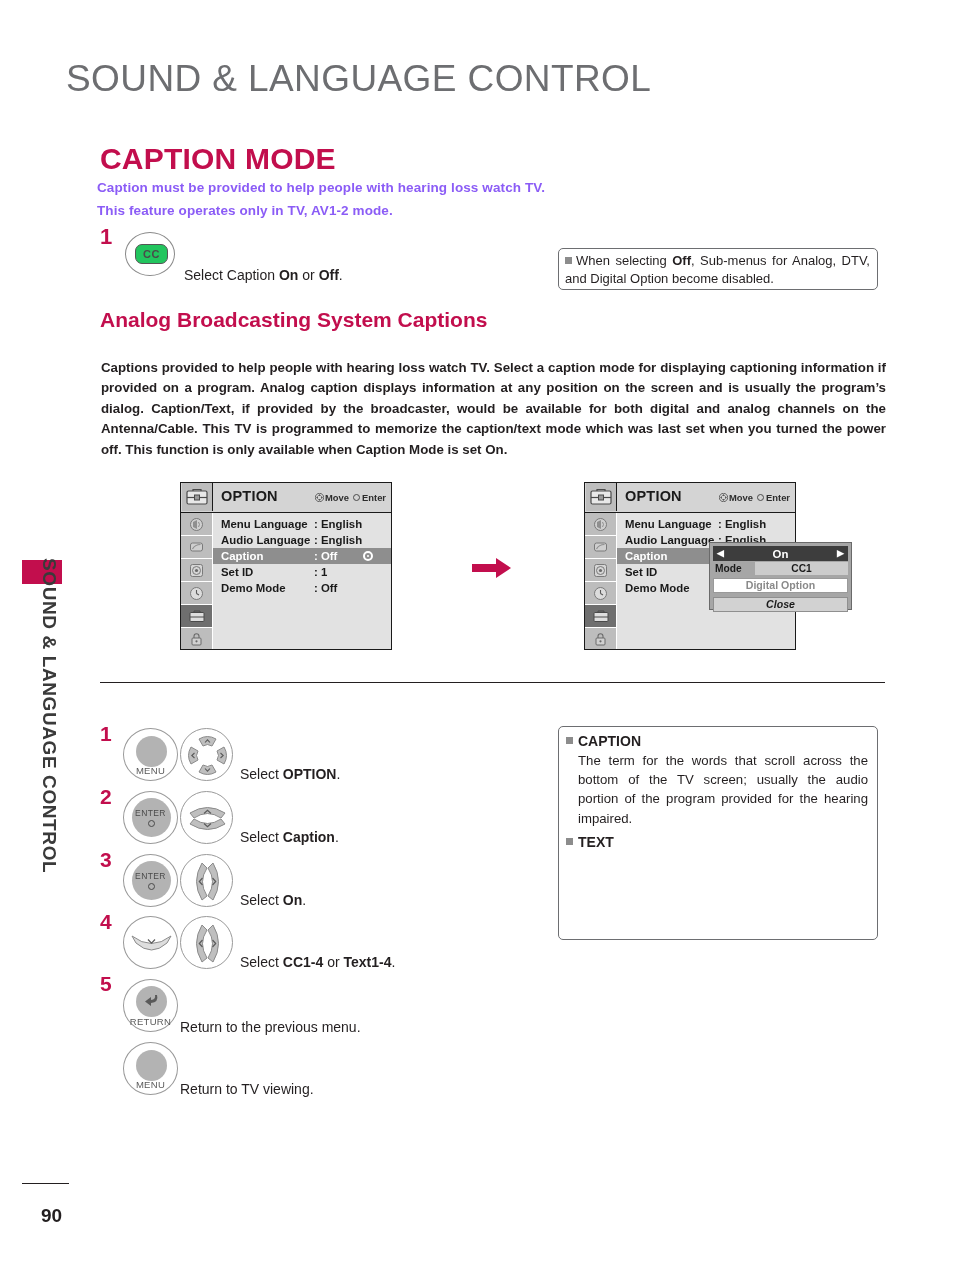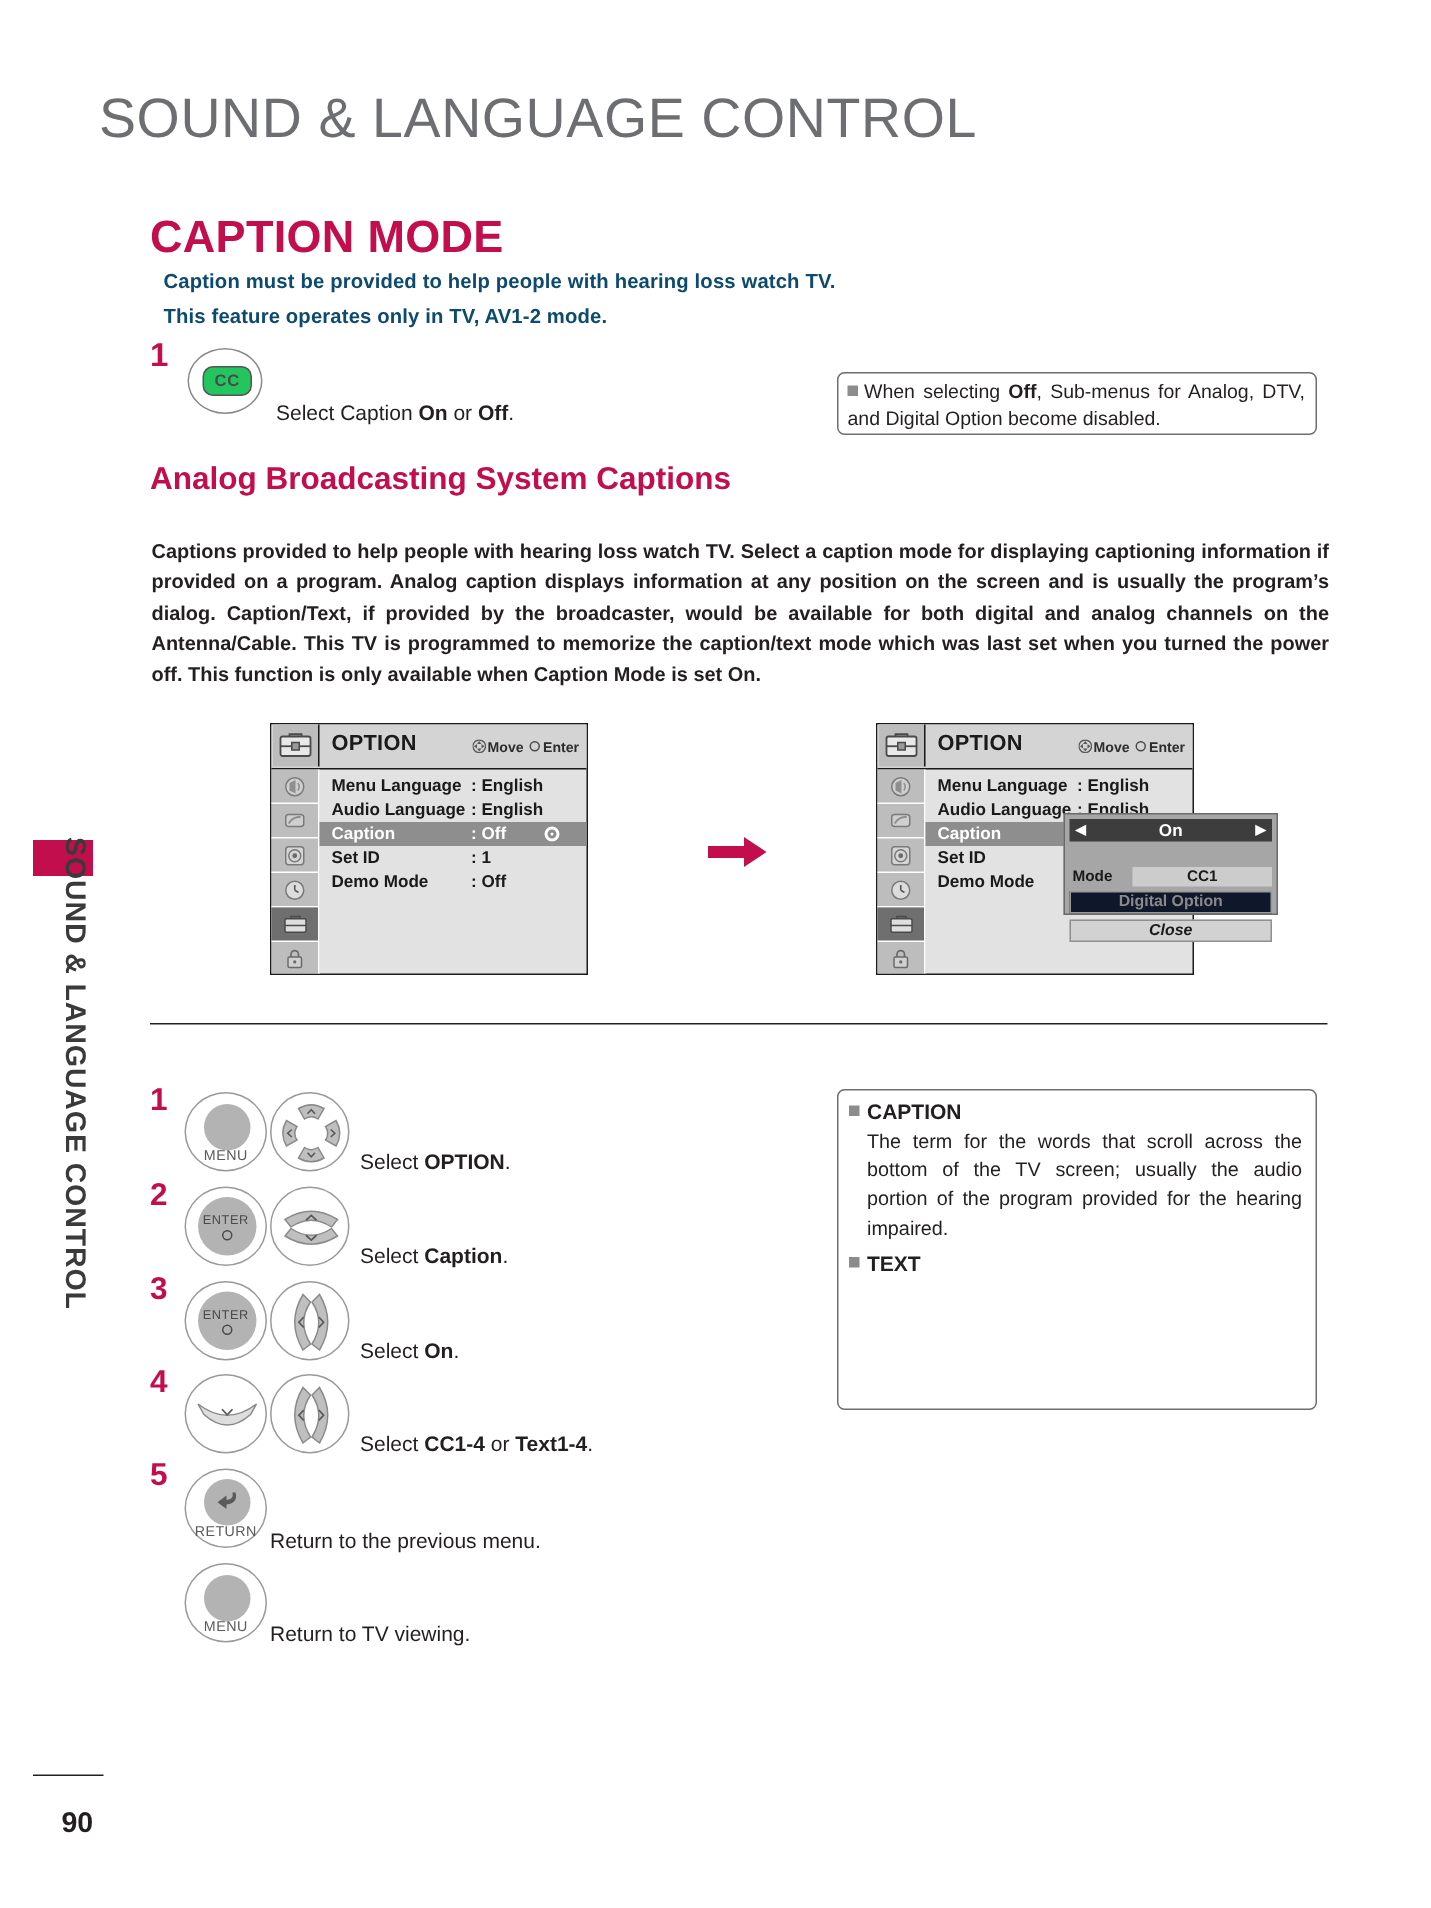--- a/index.html
+++ b/index.html
@@ -35,22 +35,22 @@
     font-family:"Liberation Sans", sans-serif;
   }
 
   
   #section-title {
     position:absolute; left:100px; top:142px;
     font-size:30px; font-weight:bold; color:#C20E4D;
     letter-spacing:0.2px;
   }
   .intro-line {
-    position:absolute; left:109px;
-    font-size:13.5px; font-weight:bold; color:#0c4a6e;
+    position:absolute; left:97px;
+    font-size:13.5px; font-weight:bold; color:#8b5cf6;
     letter-spacing:0.1px;
   }
   #intro-1 { top:180px; }
   #intro-2 { top:203px; }
 
   
   #step1-num {
     position:absolute; left:100px; top:224px;
     font-size:22px; font-weight:bold; color:#C20E4D;
   }
@@ -189,31 +189,31 @@
     padding:3px;
   }
   #popup-onrow {
     height:15px; background:#3d3d3d; color:#fff;
     font-size:11.4px; font-weight:bold;
     display:flex; align-items:center; justify-content:space-between;
     padding:0 4px;
   }
   #popup-onrow .arr { font-size:9px; line-height:1; }
   #popup-modrow {
-    margin-top:17px; height:13px;
+    margin-top:1px; height:13px;
     display:flex; align-items:center;
     font-size:10.2px; font-weight:bold; color:#1a1a1a;
   }
   #popup-modrow .lbl { width:42px; padding-left:2px; }
   #popup-modrow .box {
     flex:1; background:#cccccc; text-align:center;
     line-height:13px;
   }
   #popup-dig {
-    margin-top:3px; height:15px; background:#0f172a;
+    margin-top:3px; height:15px; background:#ffffff;
     border:1px solid #9a9a9a;
     color:#8a8a8a; font-size:10.6px; font-weight:bold;
     text-align:center; line-height:13px;
   }
   #popup-close {
     margin-top:4px; height:15px; background:#d2d2d2;
     border:1px solid #8f8f8f;
     color:#1a1a1a; font-size:10.6px; font-weight:bold;
     text-align:center; line-height:13px;font-style:italic;
   }

